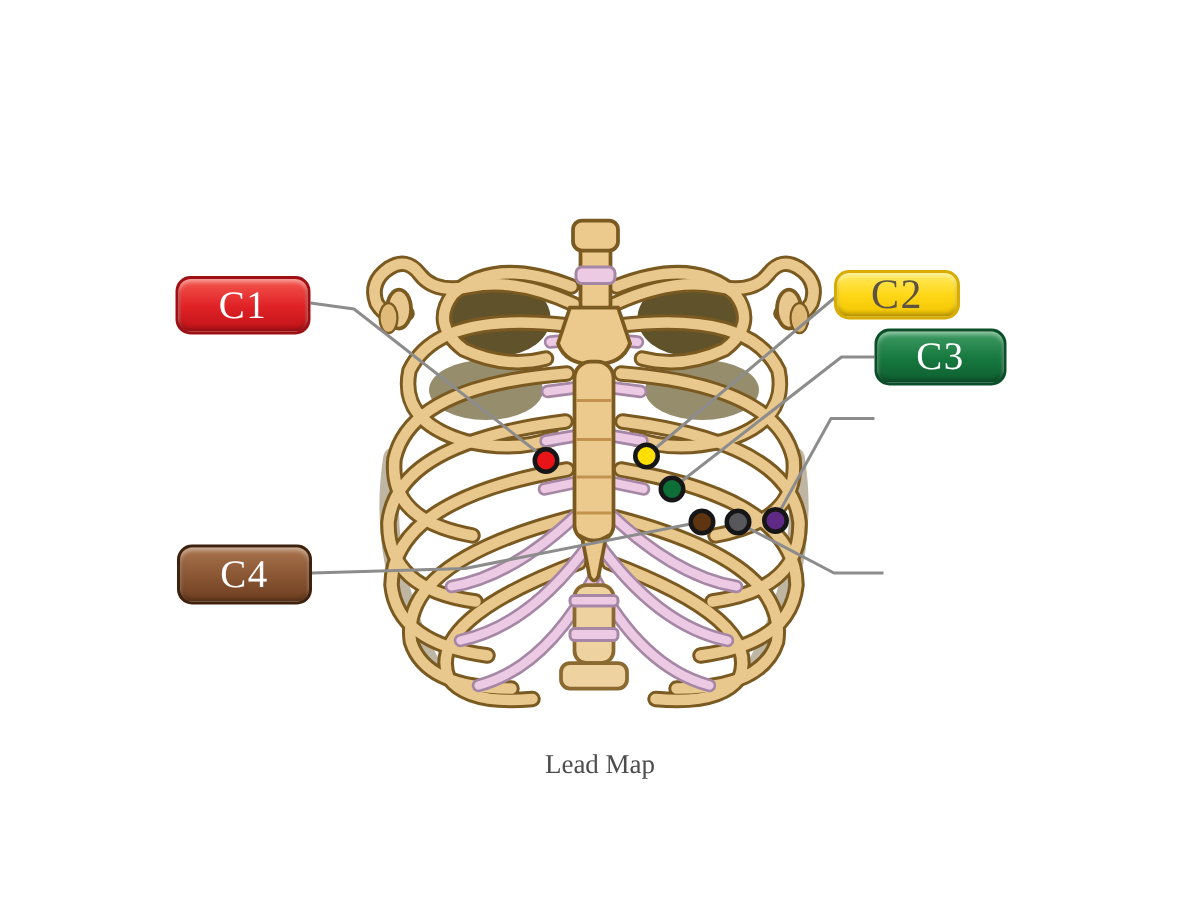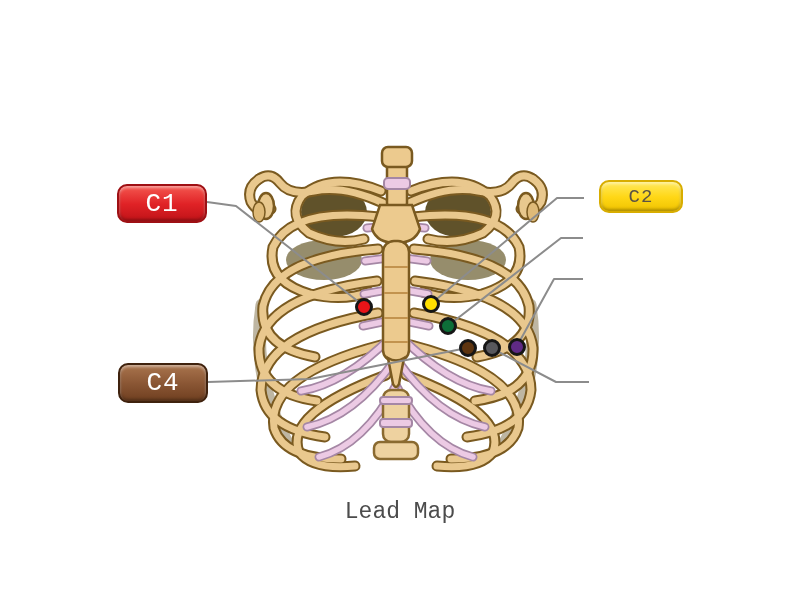--- a/index.html
+++ b/index.html
@@ -1,18 +1,18 @@
 <!DOCTYPE html>
 <html><head>
 <meta charset="utf-8">
 <style>
   html,body{margin:0;padding:0;background:#ffffff;}
   .stage{
     position:relative;width:700px;height:600px;background:#ffffff;overflow:hidden;
-    font-family:Liberation Mono, monospace;
+    font-family:Liberation Serif, serif;
   }
   .stage svg{position:absolute;left:0;top:0;}
 
   
   .rib-outline{stroke:#7a5a20;stroke-width:11;fill:none;stroke-linecap:round;}
   .rib-fill{stroke:#e9c88e;stroke-width:7;fill:none;stroke-linecap:round;}
   .pink-outline{stroke:#a587a5;stroke-width:9;fill:none;stroke-linecap:round;}
   .pink-fill{stroke:#eccae4;stroke-width:5.5;fill:none;stroke-linecap:round;}
   .bone{fill:#ecca8e;stroke:#7a5a20;stroke-width:2.5;}
   .bone-light{fill:#eed2a0;stroke:#8a6a30;stroke-width:2.5;}
@@ -26,29 +26,29 @@
   
   .badge{
     position:absolute;display:flex;align-items:center;justify-content:center;
     border-radius:10px;border:2px solid var(--bd,#333);
     background:linear-gradient(180deg,var(--hl,#eee) 0%,var(--bg,#999) 52%,var(--sh,#555) 100%);
     box-shadow:inset 0 2px 3px rgba(255,255,255,.45), inset 0 -2px 3px rgba(0,0,0,.28);
     color:var(--tx,#fff);font-size:26px;letter-spacing:1px;
     box-sizing:border-box;cursor:pointer;
   }
   .badge.b-c1{left:117px;top:184px;width:90px;height:39px;}
-  .badge.b-c2{left:599px;top:180px;width:84px;height:33px;font-size:19px;}
+  .badge.b-c2{left:556px;top:180px;width:84px;height:33px;font-size:28px;}
   .badge.b-c3{left:583px;top:219px;width:88px;height:38px;}
   .badge.b-c6{left:583px;top:262px;width:86px;height:38px;}
   .badge.b-c4{left:118px;top:363px;width:90px;height:40px;}
   .badge.b-c5{left:589px;top:363px;width:88px;height:38px;}
 
   .caption{
     position:absolute;left:0;top:499px;width:800px;text-align:center;
-    font-size:23px;color:#4c4c4c;
+    font-size:18px;color:#4c4c4c;
   }
 </style>
 </head>
 <body>
 
 <div class="stage">
 
   <svg width="800" height="600" viewBox="0 0 800 600" style="--line: #8c8c8c; --dotline: #161616;">
 
     <defs>
@@ -123,16 +123,17 @@
       <circle class="dot" cx="431" cy="304" r="7.5" style="--dot: #ffdf00;"></circle>
       <circle class="dot" cx="448" cy="326" r="7.5" style="--dot: #0d6e38;"></circle>
       <circle class="dot" cx="468" cy="348" r="7.5" style="--dot: #5e3510;"></circle>
       <circle class="dot" cx="492" cy="348" r="7.5" style="--dot: #58585c;"></circle>
       <circle class="dot" cx="517" cy="347" r="7.5" style="--dot: #5f2a85;"></circle>
     </g>
   </svg>
 
   <div class="badge b-c1" style="--bg: #e02226; --hl: #f4574f; --sh: #c01318; --bd: #9e1014; --tx: #ffffff;">C1</div>
   <div class="badge b-c2" style="--bg: #ffd716; --hl: #ffe95e; --sh: #f0c300; --bd: #d8ad00; --tx: #5c5344;">C2</div>
+  <div class="badge b-c3" style="--bg: #17793f; --hl: #3f9c63; --sh: #0e5e30; --bd: #0a4f27; --tx: #ffffff;">C3</div>
   <div class="badge b-c4" style="--bg: #8a5634; --hl: #a9744d; --sh: #6f3f20; --bd: #3f220e; --tx: #ffffff;">C4</div>
 
   <div class="caption">Lead Map</div>
 </div>
 
 </body></html>

